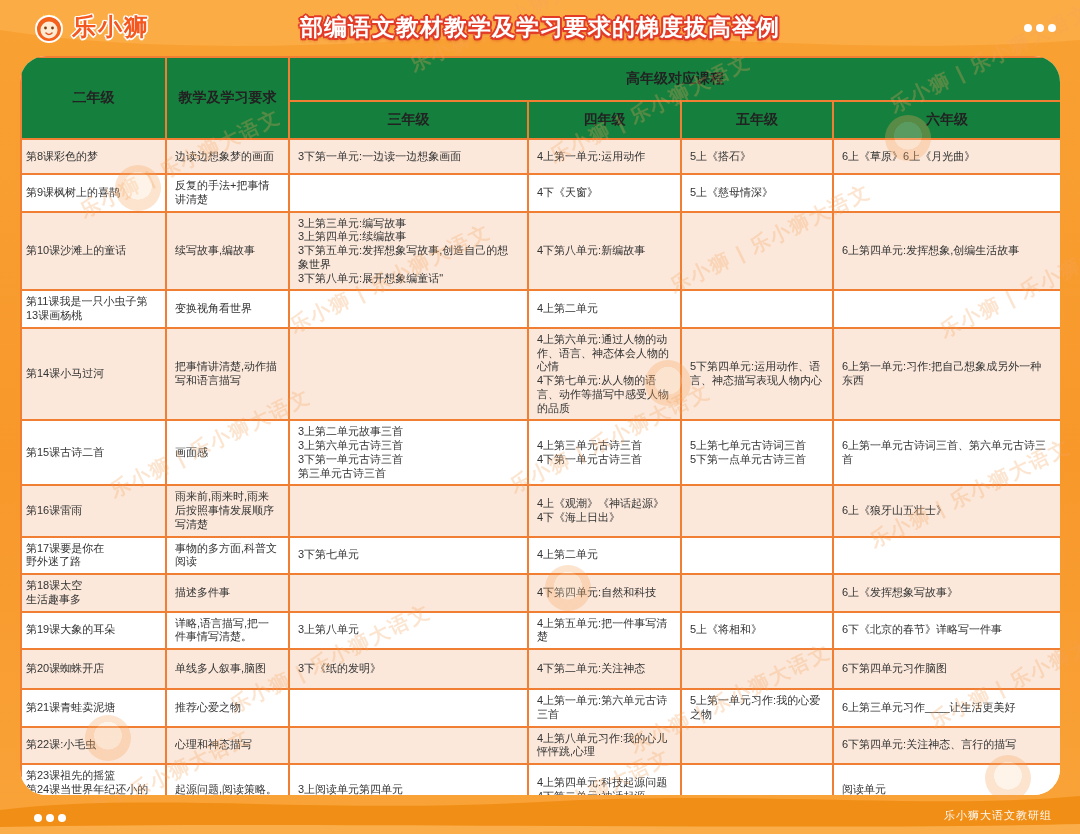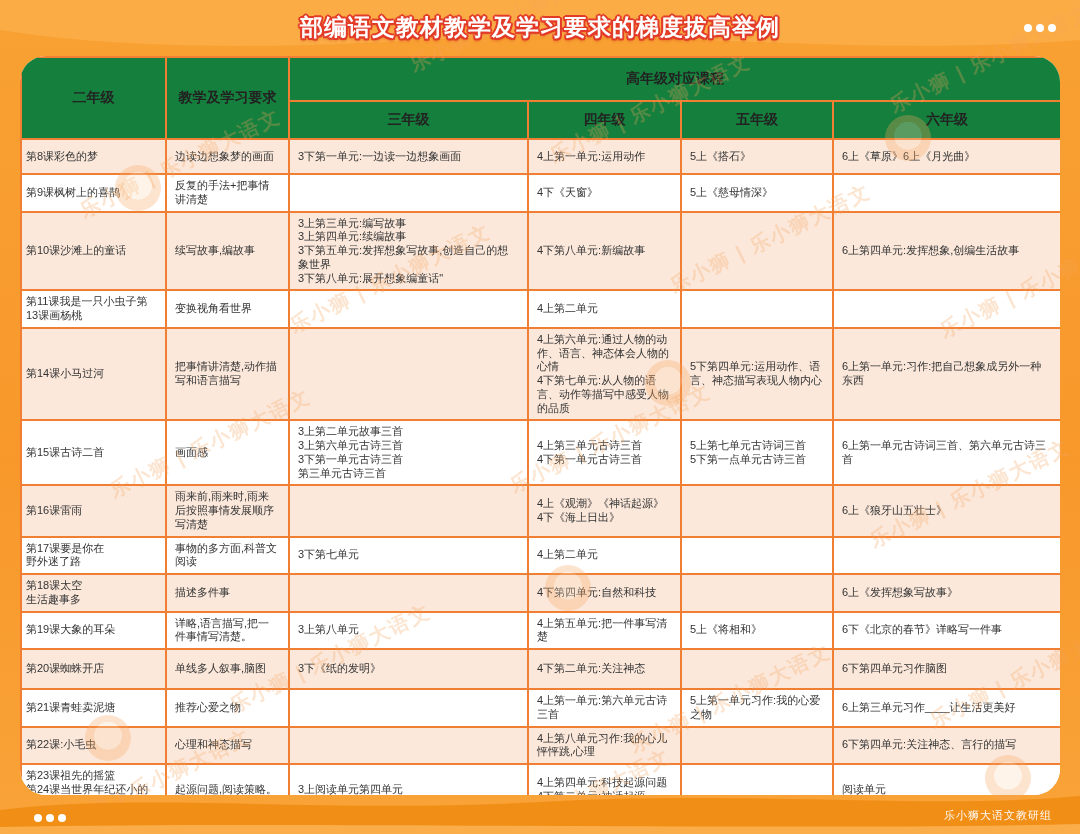--- a/index.html
+++ b/index.html
@@ -111,20 +111,31 @@
 
 <svg class="top-wave" width="1080" height="70" viewBox="0 0 1080 70">
   <path d="M0 0 H1080 V40 C840 58 640 26 420 40 C240 51 100 46 0 30 Z" fill="#FBAC45"></path>
 </svg>
 <svg class="bottom-wave" width="1080" height="54" viewBox="0 0 1080 54">
   <path d="M0 30 C150 12 330 34 540 22 C750 10 930 30 1080 16 V54 H0 Z" fill="#F18E16"></path>
   <path d="M0 47 C300 41 760 51 1080 44 V54 H0 Z" fill="#FAAD49"></path>
 </svg>
 
 <div class="topbar">
+  <div class="logo">
+    <svg width="34" height="34" viewBox="0 0 34 34">
+      <path d="M11 4 L14.5 8.5 L17 3.5 L19.5 8.5 L23 4 L22 10 L12 10 Z" fill="#FFD43B"></path>
+      <circle cx="17" cy="19" r="13" fill="#F3611B" stroke="#FFFFFF" stroke-width="2"></circle>
+      <circle cx="17" cy="20" r="8.5" fill="#FFEBD4"></circle>
+      <circle cx="13.5" cy="18" r="1.4" fill="#7A3B12"></circle>
+      <circle cx="20.5" cy="18" r="1.4" fill="#7A3B12"></circle>
+      <path d="M14 23 Q17 26 20 23" stroke="#E4541D" stroke-width="1.6" fill="none" stroke-linecap="round"></path>
+    </svg>
+    <span class="brand-text">乐小狮</span>
+  </div>
   <div class="page-title">部编语文教材教学及学习要求的梯度拔高举例</div>
   <div class="dots top-dots">
     <span class="dot"></span>
     <span class="dot"></span>
     <span class="dot"></span>
   </div>
 </div>
 
 <div class="table-wrap">
   <table>

